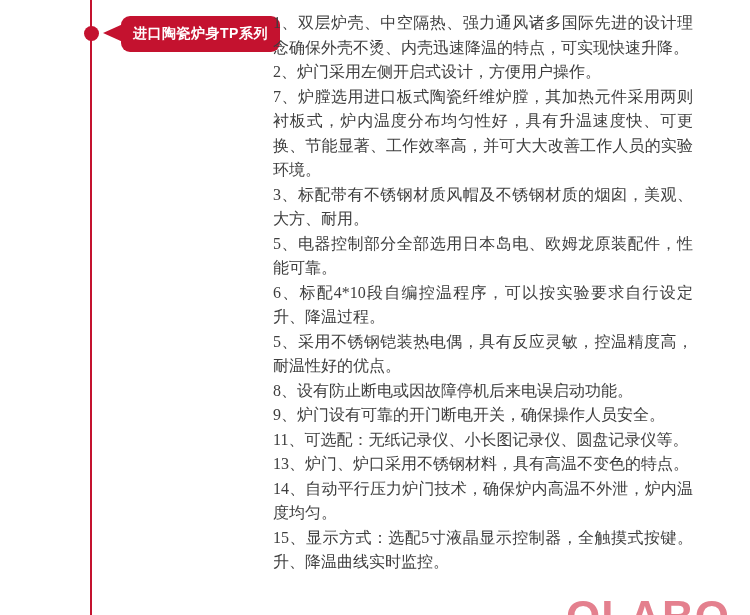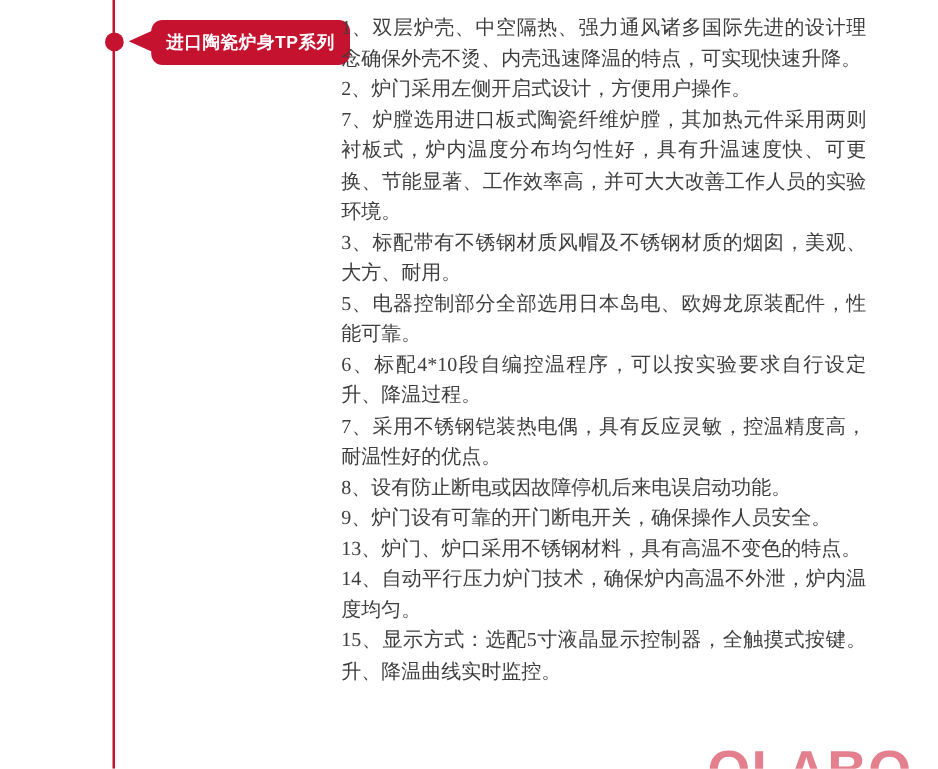--- a/index.html
+++ b/index.html
@@ -94,19 +94,20 @@
 
 <div class="watermark">OLABO</div>
 
 <div class="features">
   <p class="feature-item">1、双层炉壳、中空隔热、强力通风诸多国际先进的设计理念确保外壳不烫、内壳迅速降温的特点，可实现快速升降。</p>
   <p class="feature-item">2、炉门采用左侧开启式设计，方便用户操作。</p>
   <p class="feature-item">7、炉膛选用进口板式陶瓷纤维炉膛，其加热元件采用两则衬板式，炉内温度分布均匀性好，具有升温速度快、可更换、节能显著、工作效率高，并可大大改善工作人员的实验环境。</p>
   <p class="feature-item">3、标配带有不锈钢材质风帽及不锈钢材质的烟囱，美观、大方、耐用。</p>
   <p class="feature-item">5、电器控制部分全部选用日本岛电、欧姆龙原装配件，性能可靠。</p>
   <p class="feature-item">6、标配4*10段自编控温程序，可以按实验要求自行设定升、降温过程。</p>
-  <p class="feature-item">7、采用不锈钢铠装热电偶，具有反应灵敏，控温精度高，耐温性好的优点。</p>
+  <p class="feature-item">5、采用不锈钢铠装热电偶，具有反应灵敏，控温精度高，耐温性好的优点。</p>
   <p class="feature-item">8、设有防止断电或因故障停机后来电误启动功能。</p>
   <p class="feature-item">9、炉门设有可靠的开门断电开关，确保操作人员安全。</p>
+  <p class="feature-item">11、可选配：无纸记录仪、小长图记录仪、圆盘记录仪等。</p>
   <p class="feature-item">13、炉门、炉口采用不锈钢材料，具有高温不变色的特点。</p>
   <p class="feature-item">14、自动平行压力炉门技术，确保炉内高温不外泄，炉内温度均匀。</p>
   <p class="feature-item">15、显示方式：选配5寸液晶显示控制器，全触摸式按键。升、降温曲线实时监控。</p>
 </div>
 
 </body></html>

